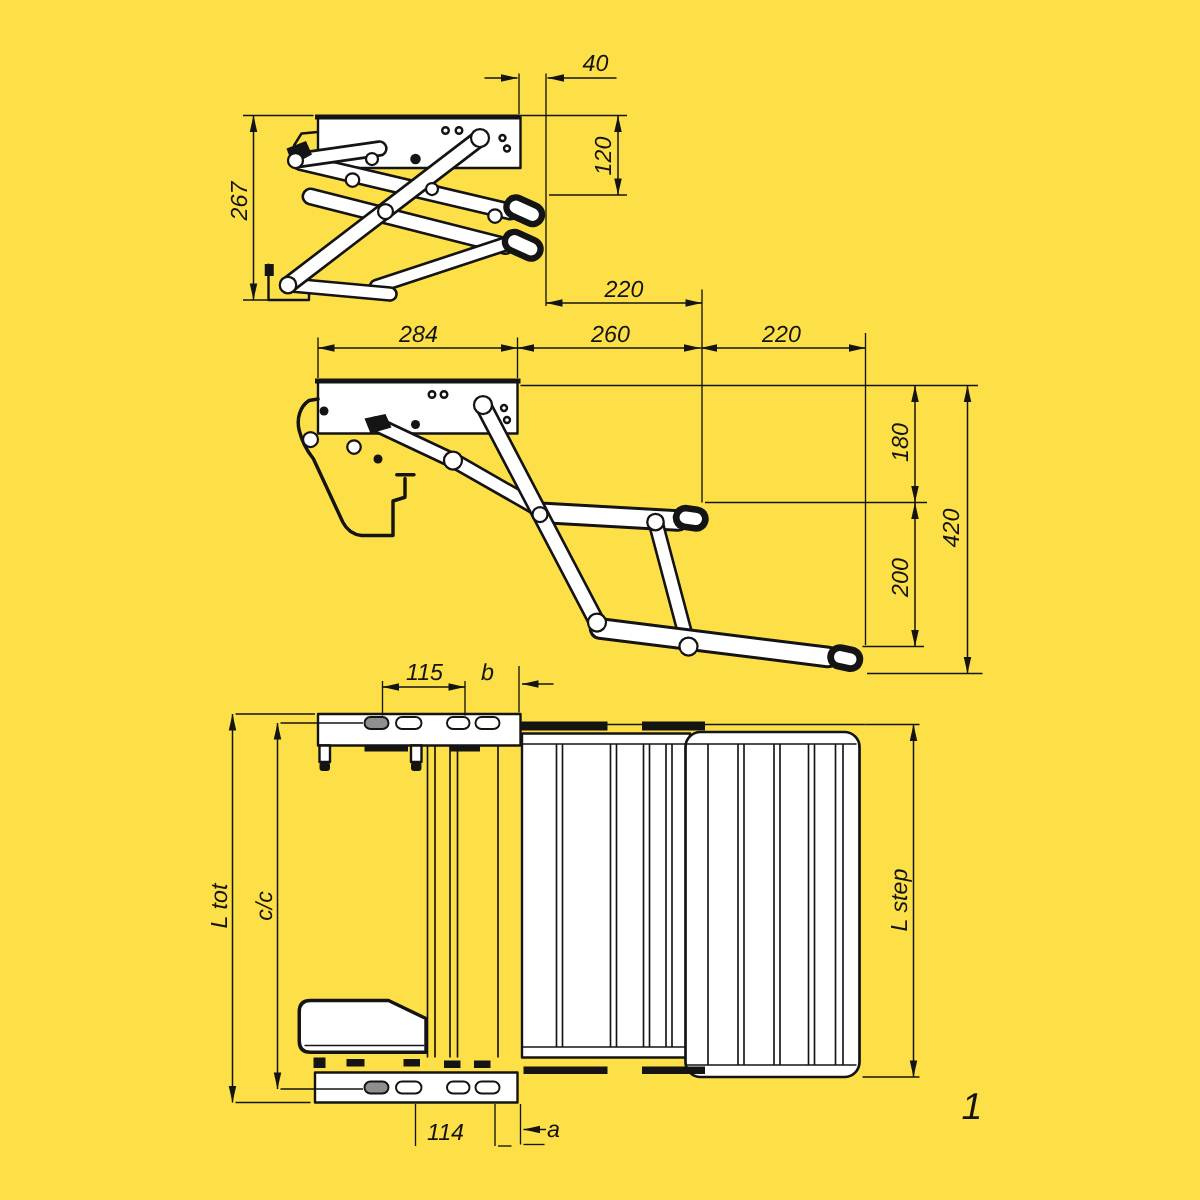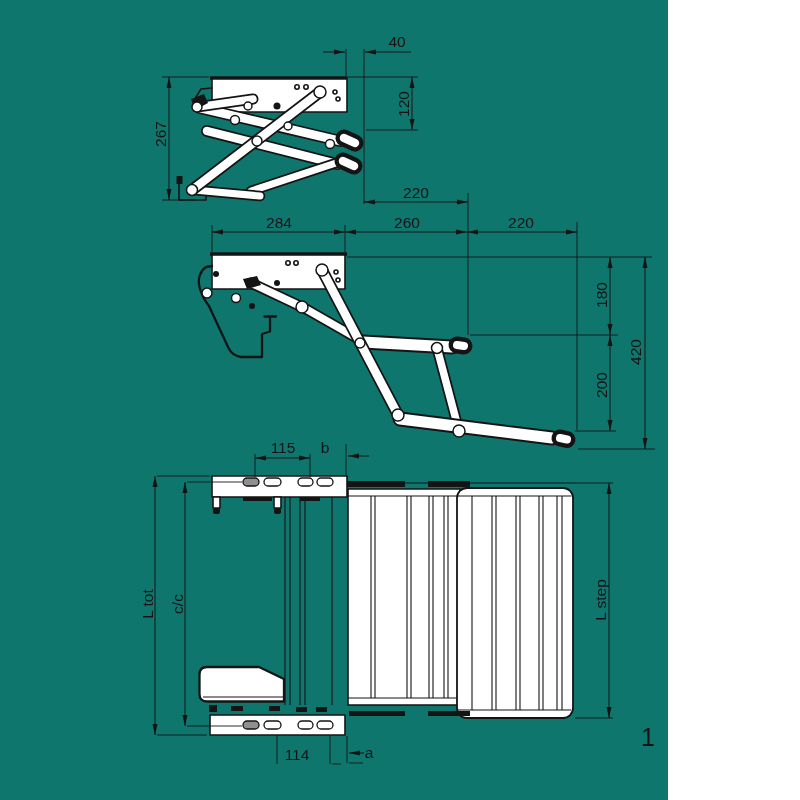--- a/index.html
+++ b/index.html
@@ -1,16 +1,16 @@
 <!DOCTYPE html>
 <html><head>
 <meta charset="utf-8">
 <style>
   html,body{margin:0;padding:0;background:#ffffff;}
-  .sheet{position:relative;width:668px;height:800px;background:#0f766e;overflow:hidden;}
+  .sheet{position:relative;width:800px;height:800px;background:#fde047;overflow:hidden;font-style:italic;}
   svg{display:block;}
   
   .o   {stroke:#141414;fill:none;stroke-width:1.6;stroke-linejoin:round;stroke-linecap:round;}
   .o2  {stroke:#141414;fill:none;stroke-width:2.3;stroke-linejoin:round;stroke-linecap:round;}
   .thick{stroke:#141414;stroke-width:3.4;stroke-linecap:butt;}
   .fillw{fill:#ffffff;}
   .dark {fill:#141414;stroke:none;}
   
   .bk{stroke:#141414;fill:none;stroke-linecap:round;}
   .wt{stroke:#ffffff;fill:none;stroke-linecap:round;}

